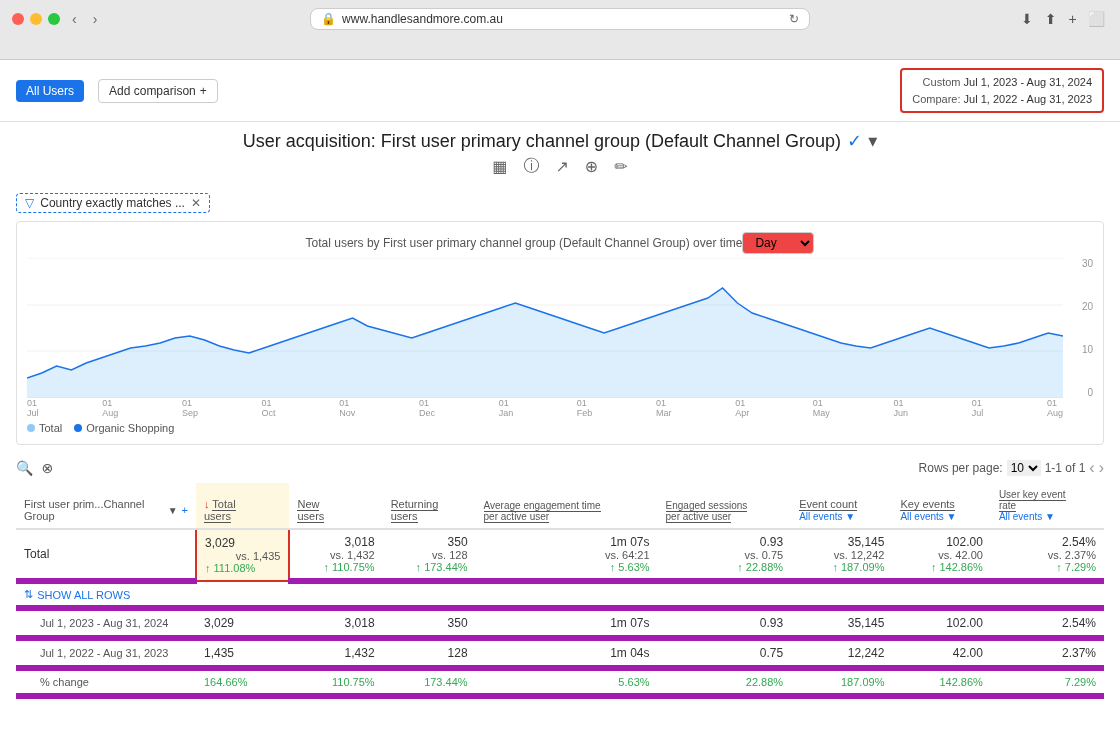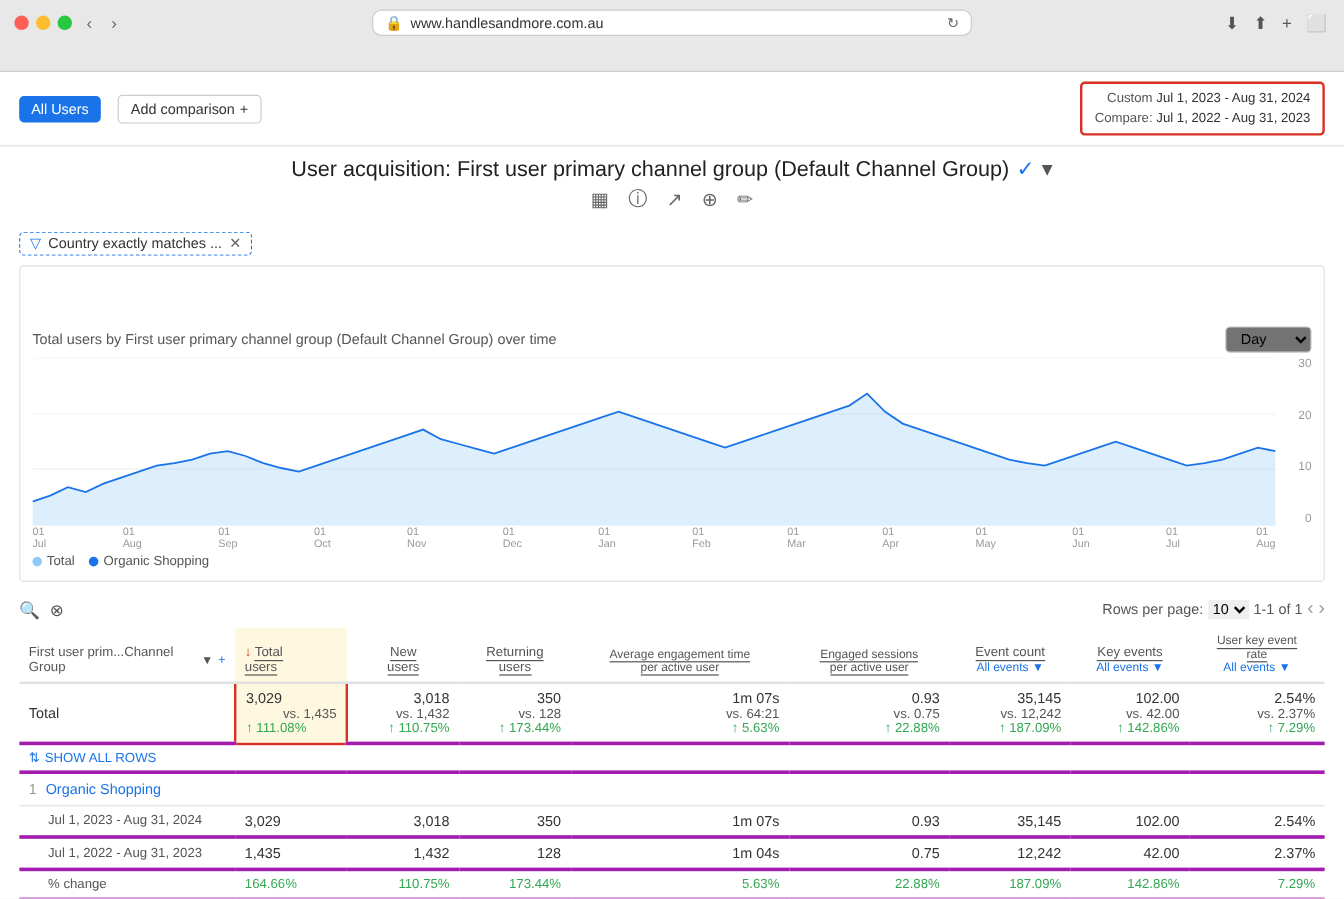--- a/index.html
+++ b/index.html
@@ -120,32 +120,31 @@
 
     
     .chart-section {
       border: 1px solid #e0e0e0;
       margin: 0 16px;
       border-radius: 4px;
       padding: 10px;
     }
     .chart-header {
       display: flex;
-      justify-content: space-between;
+      justify-content: center;
       align-items: center;
       margin-bottom: 4px;
-      margin-top: 40px;
     }
     .chart-title { font-size: 12px; color: #555; }
     .chart-period-select {
       border: 1px solid #ccc;
       border-radius: 4px;
       padding: 2px 8px;
       font-size: 12px;
-      background: #737373;
+      background: #ef4444;
       cursor: pointer;
     }
     .chart-area { height: 160px; position: relative; overflow: hidden; text-decoration: underline; }
     .chart-labels-y {
       position: absolute;
       right: 0;
       top: 0;
       bottom: 20px;
       width: 25px;
       display: flex;
@@ -193,30 +192,30 @@
       display: flex;
       align-items: center;
       gap: 8px;
     }
     .rows-per-page { display: flex; align-items: center; gap: 4px; font-size: 12px; color: #555; }
 
     table { width: 100%; border-collapse: collapse; font-size: 12px; }
     th {
       border-bottom: 2px solid #e0e0e0;
       padding: 6px 8px;
-      text-align: center;
+      text-align: left;
       font-weight: 500;
       color: #555;
       font-size: 11px;
       vertical-align: bottom;
     }
     th:first-child, th:nth-child(2) { text-align: left; }
     td {
       padding: 5px 8px;
-      border-bottom: 3px solid #a21caf;
+      border-bottom: 6px solid #a21caf;
       text-align: right;
       color: #333;
       font-size: 12px;
     }
     td:first-child { text-align: left; }
     td:nth-child(2) { text-align: left; }
 
     .col-highlighted {
       background: #fff8e1;
       border: 2px solid #d93025 !important;
@@ -464,26 +463,20 @@
 
         <tr>
           <td colspan="9" style="padding:2px 8px;">
             <span class="show-all-rows">
               <span>⇅</span>
               SHOW ALL ROWS
             </span>
           </td>
         </tr>
 
-        <tr>
-          <td colspan="9" style="border-bottom:1px solid #e0e0e0;padding:6px 8px;">
-            <span class="row-num">1</span>
-            <span class="channel-name">Organic Shopping</span>
-          </td>
-        </tr>
 
         <tr>
           <td style="padding-left:24px;font-size:11px;color:#555;">Jul 1, 2023 - Aug 31, 2024</td>
           <td>3,029</td>
           <td>3,018</td>
           <td>350</td>
           <td>1m 07s</td>
           <td>0.93</td>
           <td>35,145</td>
           <td>102.00</td>

